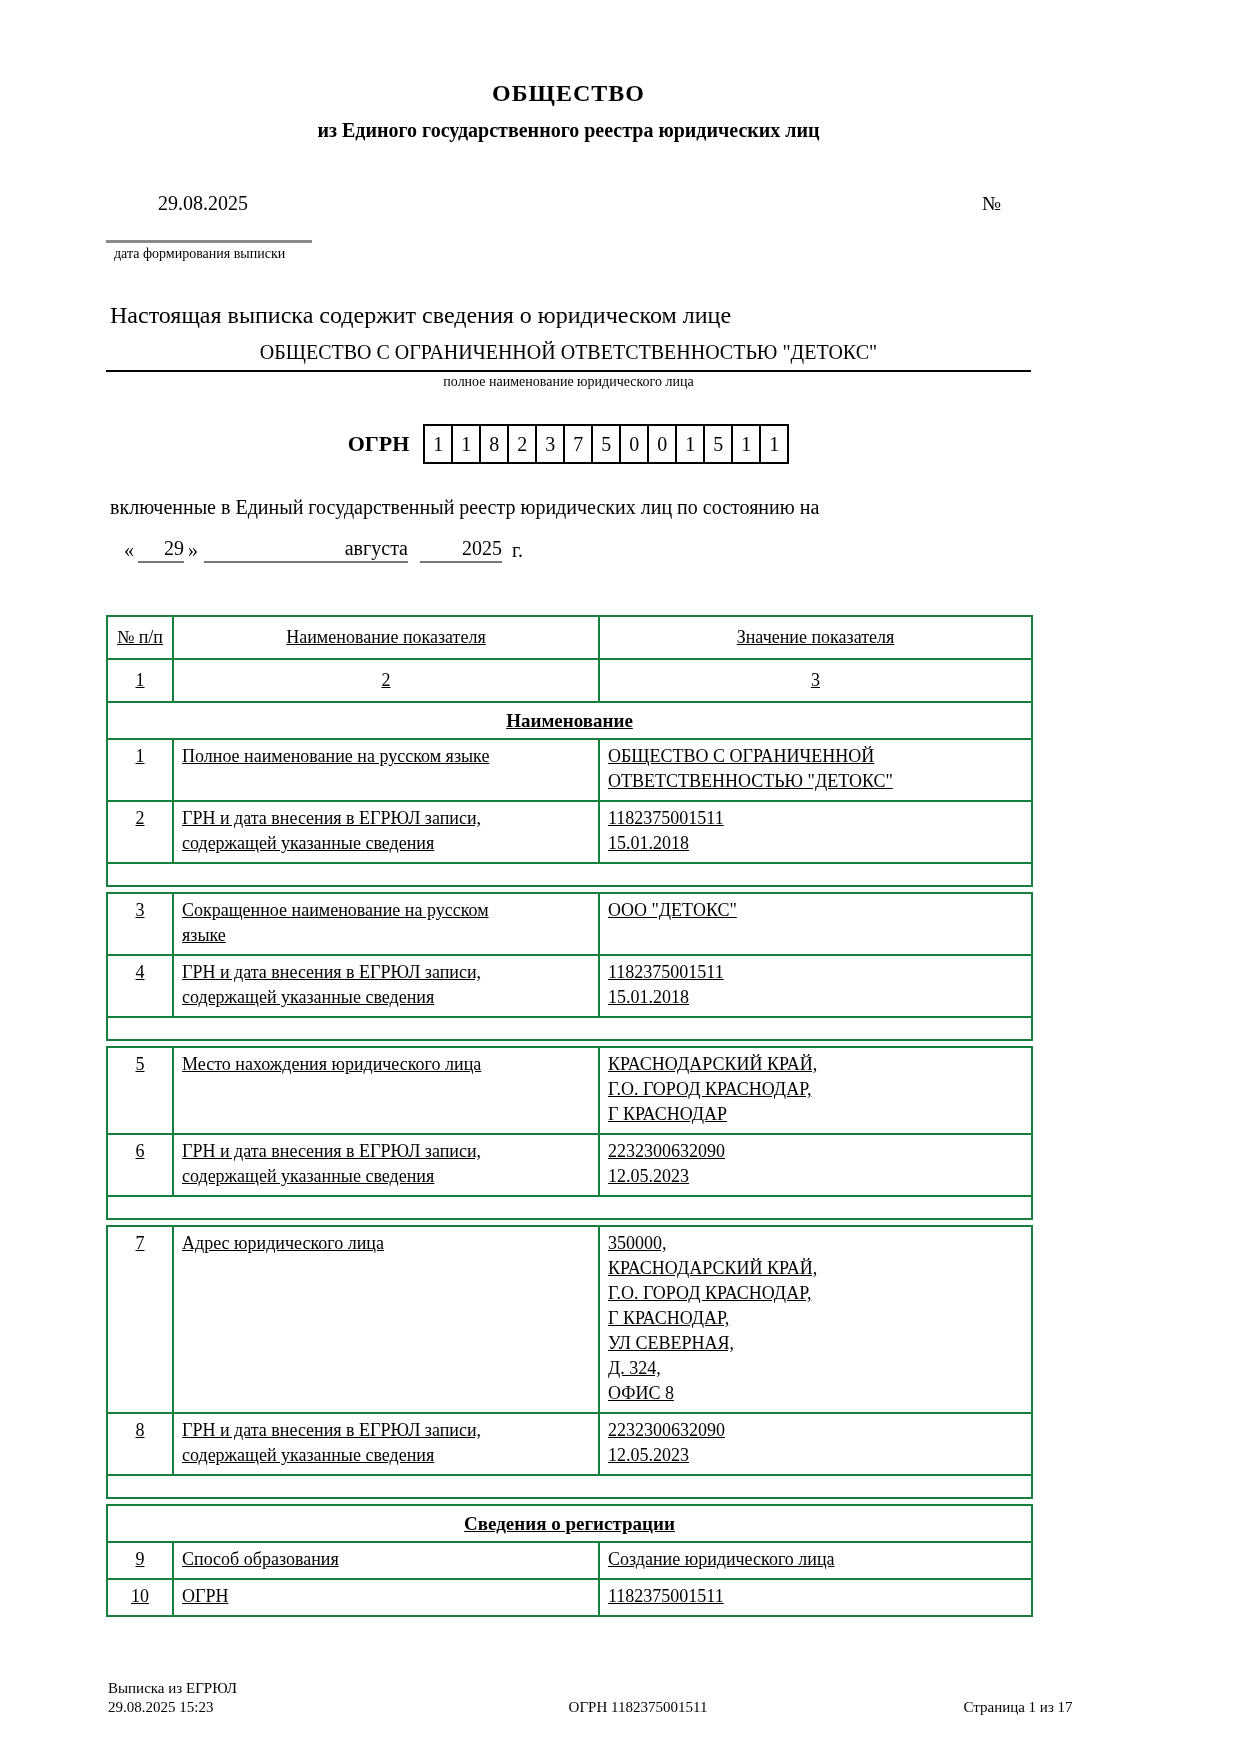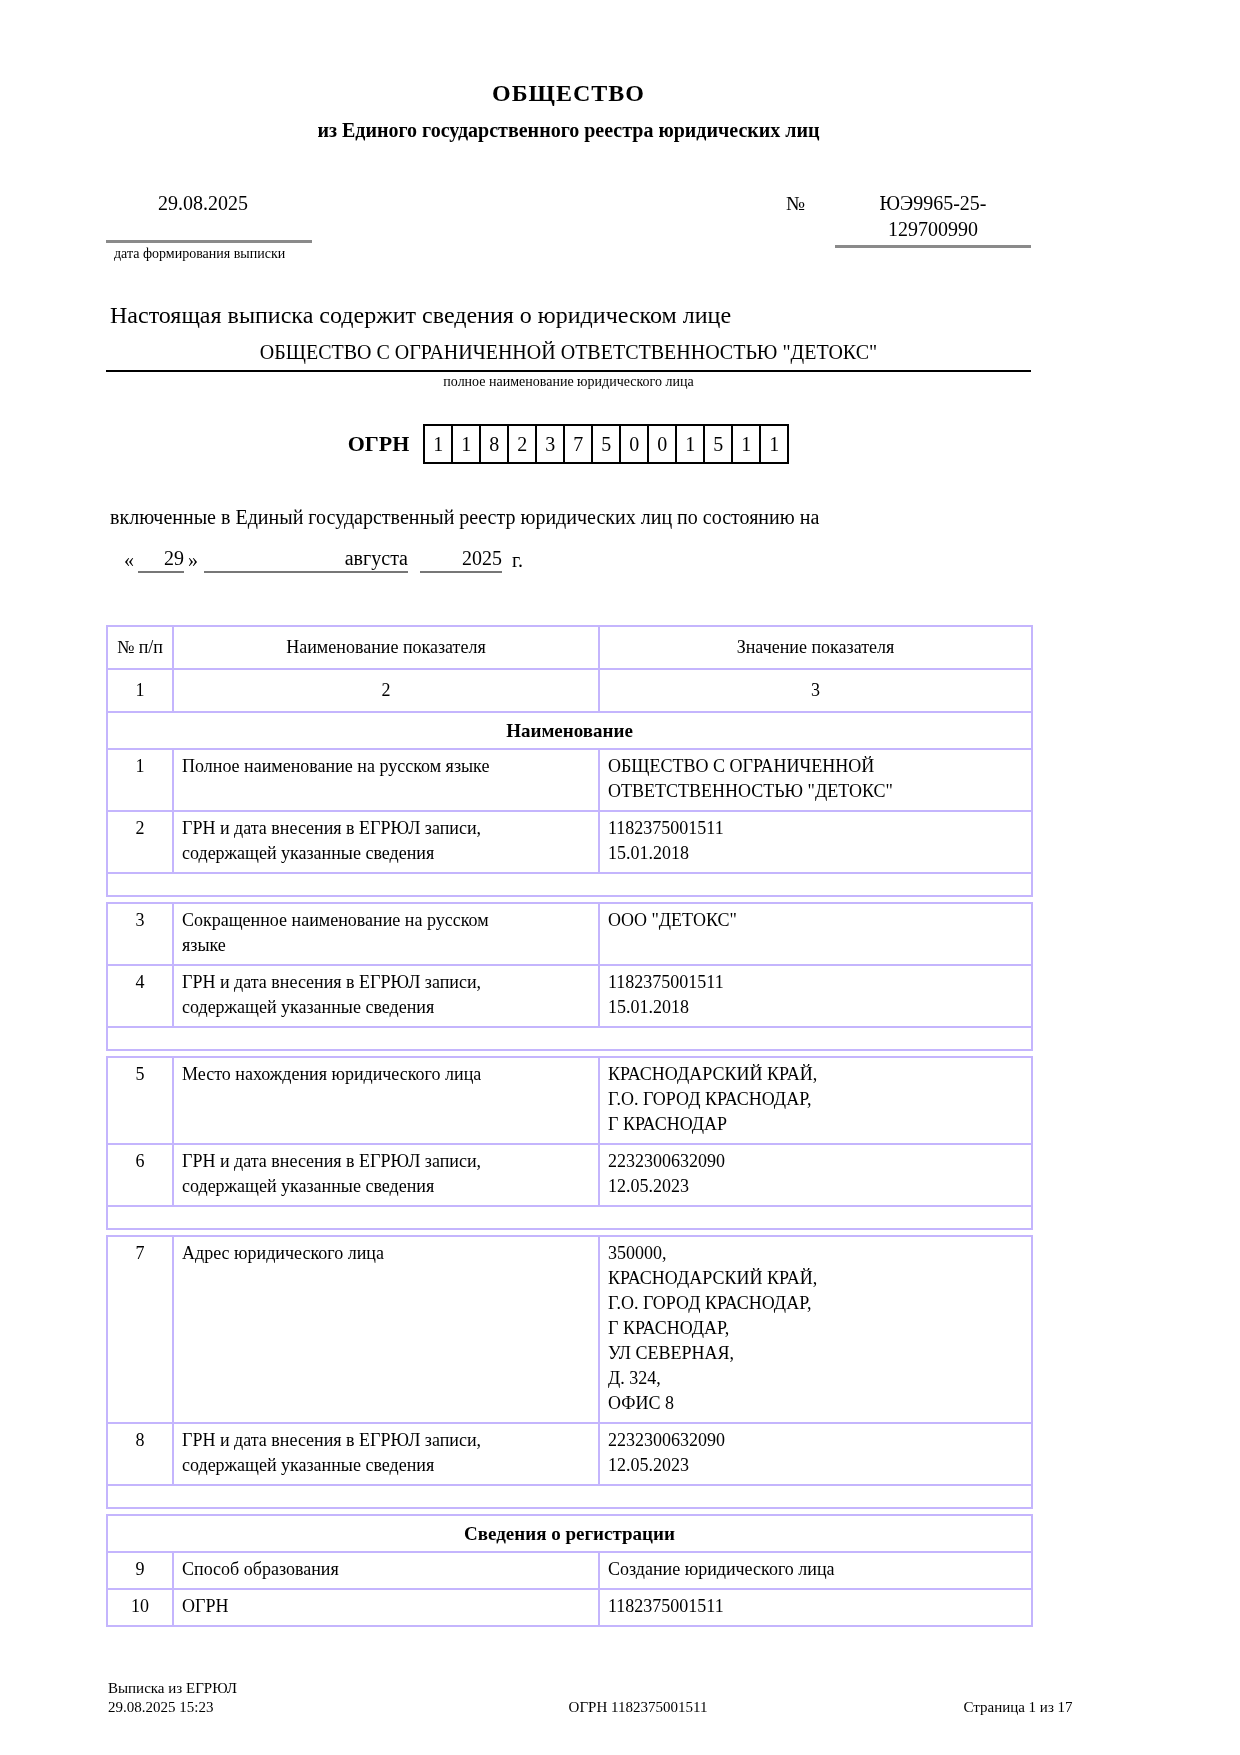--- a/index.html
+++ b/index.html
@@ -26,39 +26,39 @@
   .company-hr { border-bottom:2px solid #000; margin-top:6px; }
   .small-caption { text-align:center; font-size:14px; margin-top:2px; }
 
   .ogrn-row { display:flex; justify-content:center; align-items:center; margin-top:34px; }
   .ogrn-label { font-weight:bold; font-size:22px; margin-right:14px; }
   .ogrn-boxes { display:flex; }
   .ogrn-box { width:26px; height:36px; border:2px solid #000; margin-left:-2px;
               display:flex; align-items:center; justify-content:center; font-size:20px; }
   .ogrn-box:first-child { margin-left:0; }
 
-  .included { margin-top:42px; font-size:20px; padding-left:4px; }
+  .included { margin-top:32px; font-size:20px; padding-left:4px; }
 
   .form-date { display:flex; align-items:flex-end; margin-top:16px; font-size:20px; padding-left:14px; line-height:26px; }
   .q { padding:0 4px; }
   .ub { border-bottom:2px solid #777; text-align:right; }
   .day-box { width:46px; }
   .month-box { width:204px; margin-left:2px; }
   .year-box { width:82px; margin-left:12px; }
   .g-suffix { margin-left:10px; }
   .form-date-labels { display:flex; font-size:15px; margin-top:3px; padding-left:14px; }
   .lbl { text-align:center; }
   .lbl-day { width:46px; margin-left:22px; }
   .lbl-month { width:204px; margin-left:24px; }
   .lbl-year { width:82px; margin-left:12px; }
 
   .tbl-wrap { margin-top:52px; }
   table.tbl { border-collapse:collapse; width:925px; table-layout:fixed; }
   table.tbl + table.tbl { margin-top:5px; }
-  .tbl td { border:2px solid #c4b5fd; font-size:18px; line-height:25px; padding:4px 8px 6px; vertical-align:top; }
+  .tbl td { border:2px solid #15803d; font-size:18px; line-height:25px; padding:4px 8px 6px; vertical-align:top;text-decoration:underline; }
   .tbl td.c { text-align:center; padding-left:2px; padding-right:2px; }
   .tbl td.hdr { text-align:center; vertical-align:middle; padding:8px 4px; }
   .tbl td.sec { text-align:center; font-weight:bold; font-size:19px; padding:5px 8px; }
   .tbl td.spacer { height:21px; padding:0; }
   .pre { white-space:pre-line; }
 
   .footer { position:absolute; top:1660px; left:108px; width:1060px;
             display:flex; justify-content:space-between; align-items:flex-end;
             font-size:15px; line-height:19px; }
   .footer .fl { width:300px; }
@@ -75,25 +75,20 @@
     <div class="doc-subtitle">из Единого государственного реестра юридических лиц</div>
 
     <div class="meta">
       <div class="meta-left">
         <div class="meta-date">29.08.2025</div>
         <div class="hr-gray"></div>
         <div class="meta-caption">дата формирования выписки</div>
       </div>
       <div class="meta-right">
         <div class="meta-no">№</div>
-        <div class="meta-number">
-          <div>ЮЭ9965-25-</div>
-          <div>129700990</div>
-          <div class="hr-gray"></div>
-        </div>
       </div>
     </div>
 
     <div class="statement">Настоящая выписка содержит сведения о юридическом лице</div>
     <div class="company">ОБЩЕСТВО С ОГРАНИЧЕННОЙ ОТВЕТСТВЕННОСТЬЮ "ДЕТОКС"</div>
     <div class="company-hr"></div>
     <div class="small-caption">полное наименование юридического лица</div>
 
     <div class="ogrn-row">
       <div class="ogrn-label">ОГРН</div>

